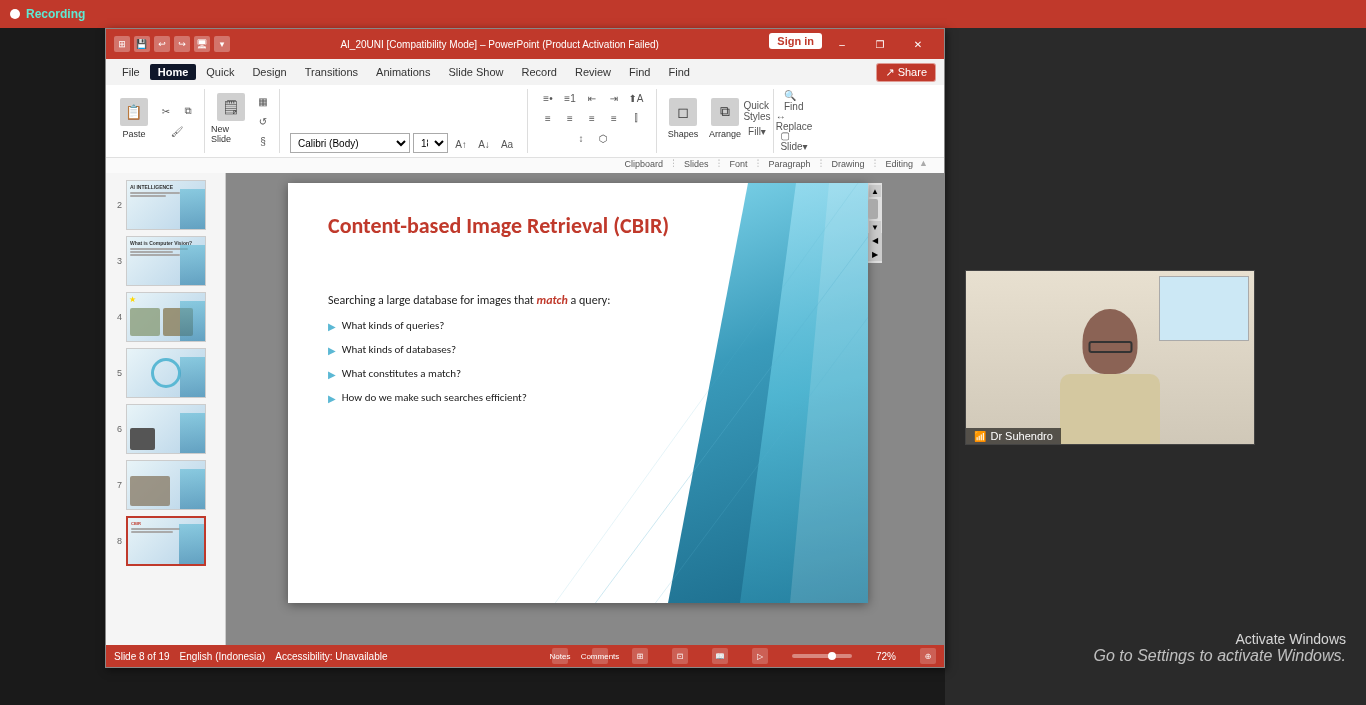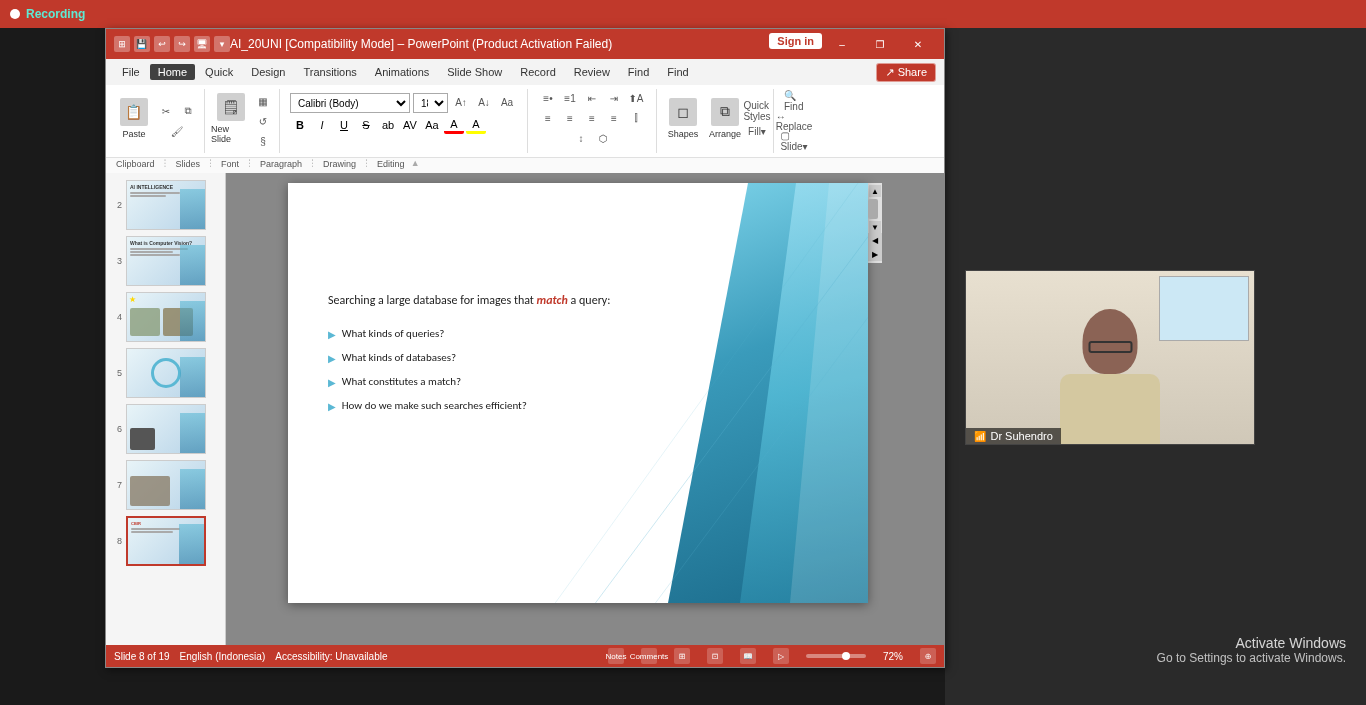--- a/index.html
+++ b/index.html
@@ -52,23 +52,23 @@
       height: 30px;
       background: #c0392b;
       display: flex;
       align-items: center;
       justify-content: space-between;
       padding: 0 8px;
       flex-shrink: 0;
     }
     .title-bar-text {
       color: #fff;
-      font-size: 12px;
+      font-size: 10px;
       flex: 1;
-      text-align: left;
+      text-align: center;
     }
     .title-bar-left {
       display: flex;
       align-items: center;
       gap: 4px;
     }
     .title-bar-left .tb-btn {
       width: 16px; height: 16px;
       background: rgba(255,255,255,0.3);
       border-radius: 2px;
@@ -117,22 +117,23 @@
     }
     .menu-item {
       padding: 2px 8px;
       font-size: 11px;
       color: #333;
       cursor: pointer;
       border-radius: 2px;
       text-align: right;
     }
     .menu-item.active {
-      background: #404040;
+      background: #0f172a;
       color: #fff;
+      font-weight: bold;
     }
     #toolbar {
       height: 72px;
       padding: 4px 8px;
       display: flex;
       align-items: center;
       gap: 4px;
       background: #fff;
     }
     .tb-group {
@@ -182,40 +183,41 @@
       border: none;
       cursor: pointer;
       border-radius: 2px;
       display: flex; align-items: center; justify-content: center;
       font-size: 10px;
       color: #555;
     }
     .ribbon-label-row {
       height: 16px;
       display: flex;
-      justify-content: flex-start;
+      justify-content: flex-end;
       font-size: 9px;
       color: #555;
       border-top: 1px solid #e0e0e0;
       background: #fafafa;
-      padding: 0 4px;
+      padding: 0 16px;
     }
     .ribbon-label { padding: 1px 6px; }
 
     
     .font-controls {
       display: flex;
       flex-direction: column;
       gap: 3px;
       padding: 4px;
     }
     .font-row1 {
       display: flex;
-      align-items: flex-start;
+      align-items: flex-end;
       gap: 3px;
+      margin-top: 40px;
     }
     .font-select {
       width: 120px;
       height: 20px;
       font-size: 10px;
       background: #fff;
       border: 1px solid #aaa;
       padding: 1px 3px;
     }
     .size-select {
@@ -369,21 +371,21 @@
 
     .slide-body {
       position: absolute;
       top: 110px;
       left: 40px;
       right: 195px;
     }
     .slide-intro {
       font-size: 12px;
       color: #222;
-      margin-bottom: 20px;
+      margin-bottom: 12px;
       font-family: Calibri, Arial, sans-serif;
     }
     .slide-intro .match-word {
       color: #c0392b;
       font-style: italic;
       font-weight: 700;
     }
     .bullet-list {
       list-style: none;
       padding: 0;
@@ -436,21 +438,21 @@
       background: #c0392b;
       display: flex;
       align-items: center;
       justify-content: space-between;
       padding: 0 8px;
       font-size: 10px;
       color: #fff;
       flex-shrink: 0;
     }
     .status-left { display: flex; gap: 10px; align-items: center; }
-    .status-right { display: flex; gap: 17px; align-items: center; }
+    .status-right { display: flex; gap: 24px; align-items: center; }
     .zoom-slider {
       width: 60px; height: 4px;
       background: rgba(255,255,255,0.4);
       border-radius: 2px;
       position: relative;
     }
     .zoom-thumb {
       position: absolute;
       width: 8px; height: 8px;
       background: #fff;
@@ -552,22 +554,23 @@
       bottom: 40px;
       right: 20px;
       color: rgba(255,255,255,0.8);
       text-align: right;
     }
     .activate-title {
       font-size: 14px;
       font-weight: 400;
     }
     .activate-sub {
-      font-size: 12px;
+      font-size: 16px;
       color: rgba(255,255,255,0.7);
+      font-style: italic;
     }
 
     
     #right-dark {
       position: absolute;
       top: 28px;
       left: 945px;
       right: 0;
       bottom: 0;
       background: #2a2a2a;
@@ -845,20 +848,21 @@
         <div class="slide-bg-right"></div>
         <div class="slide-bg-right2"></div>
         <div class="slide-bg-right3"></div>
 
         <svg style="position:absolute;inset:0;width:100%;height:100%;pointer-events:none;">
           <line x1="300" y1="430" x2="620" y2="0" stroke="rgba(90,180,210,0.3)" stroke-width="1"></line>
           <line x1="360" y1="430" x2="680" y2="0" stroke="rgba(90,180,210,0.2)" stroke-width="1"></line>
           <line x1="260" y1="430" x2="570" y2="0" stroke="rgba(90,180,210,0.15)" stroke-width="1"></line>
         </svg>
 
+        <div class="slide-title-text">Content-based Image Retrieval (CBIR)</div>
 
         <div class="slide-body">
           <div class="slide-intro">
             <span>Searching a large database for images that </span><span class="match-word">match</span><span> a query:</span>
           </div>
           <ul class="bullet-list">
             <li>
               <span class="bullet-arrow">▶</span>
               <span>What kinds of queries?</span>
             </li>

